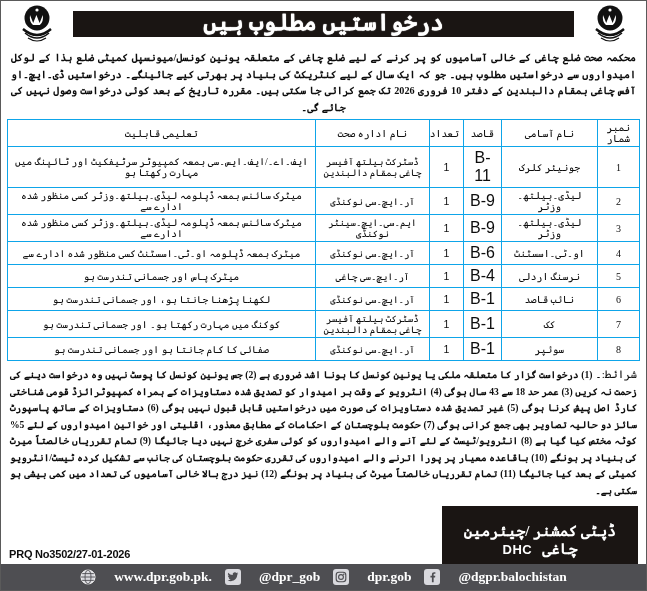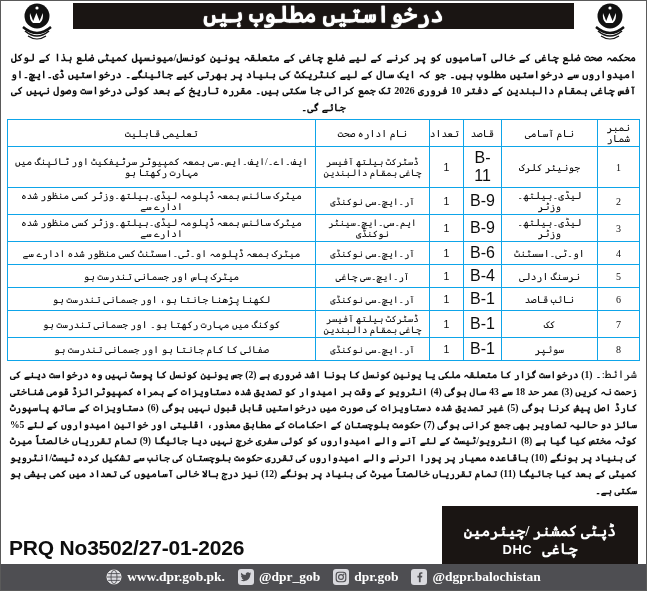--- a/index.html
+++ b/index.html
@@ -26,21 +26,21 @@
     display: flex;
     flex-direction: column;
     border: 1px solid #5a5a5a;
   }
 
   
   .header-band {
     height: 46px;
     flex: 0 0 46px;
     display: flex;
-    align-items: flex-start;
+    align-items: center;
     background: #ffffff;
     position: relative;
   }
   .logo-box {
     width: 72px;
     flex: 0 0 72px;
     display: flex;
     align-items: center;
     justify-content: center;
     background: #ffffff;
@@ -163,21 +163,21 @@
     letter-spacing: 3px;
   }
   .sign-block .dhc {
     font-size: 13px;
     font-weight: bold;
     font-family: "Liberation Sans", sans-serif;
     letter-spacing: 0.5px;
   }
   .prq {
     font-family: "Liberation Sans", sans-serif;
-    font-size: 21px;
+    font-size: 11px;
     font-weight: bold;
     color: #0d0d0d;
     direction: ltr;
     padding-bottom: 4px;
     letter-spacing: -0.2px;
   }
 
   
   .footer {
     height: 26px;
@@ -187,21 +187,21 @@
     align-items: center;
     justify-content: center;
     gap: 13px;
     direction: ltr;
     color: #ffffff;
     padding: 0 6px;
   }
   .f-item {
     display: flex;
     align-items: center;
-    gap: 5px;
+    gap: 18px;
     font-family: "Liberation Serif", serif;
     font-size: 13.5px;
     font-weight: bold;
     color: #ffffff;
     white-space: nowrap;
     justify-content: flex-end;
   }
   .f-icon {
     display: inline-flex;
     align-items: center;

